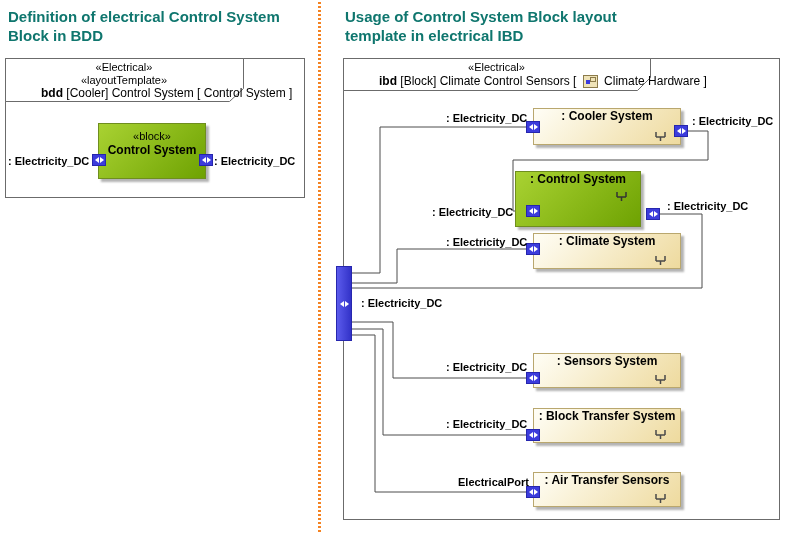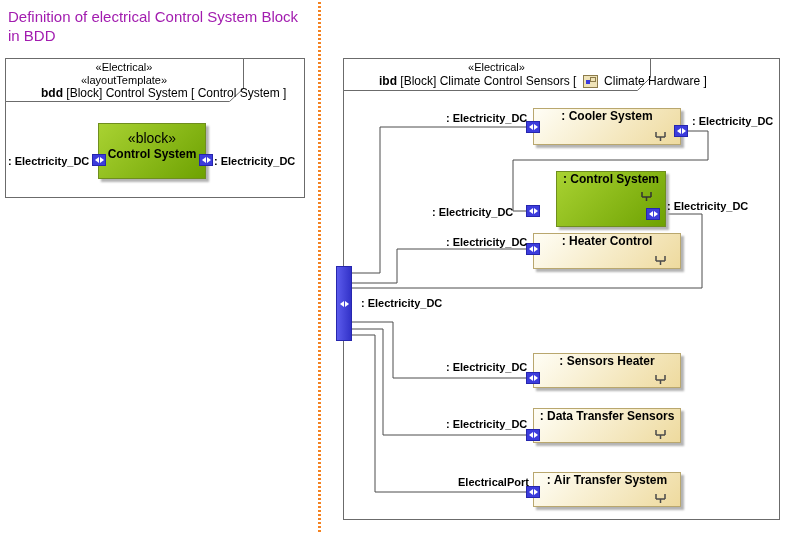--- a/index.html
+++ b/index.html
@@ -1,52 +1,53 @@
 <!DOCTYPE html>
 <html><head>
 <meta charset="utf-8">
 <style>
   html,body{margin:0;padding:0;background:#fff;}
   #stage{position:relative;width:795px;height:534px;background:#fff;overflow:hidden;
          font-family:"Liberation Sans",sans-serif;}
-  .title{position:absolute;color:#a21caf;font-size:15px;line-height:19px;font-weight:normal;}
+  .title{position:absolute;color:#0f766e;font-size:15px;line-height:19px;font-weight:bold;}
   #bdd-title{left:8px;top:7px;width:292px;}
   #ibd-title{left:345px;top:7px;width:300px;}
   .sep{position:absolute;left:318px;top:2px;width:3px;height:531px;
        background:repeating-linear-gradient(to bottom,#F58220 0,#F58220 2px,transparent 2px,transparent 4px);}
   svg.layer{position:absolute;left:0;top:0;z-index:1;}
   .hdrline{position:absolute;z-index:2;font-size:11px;color:#000;text-align:center;white-space:nowrap;}
   .kindline{position:absolute;z-index:2;font-size:12px;color:#000;white-space:nowrap;display:flex;align-items:center;padding-left:31px;}
   .kind{font-weight:bold;}
   .pre{white-space:pre;}
   .block{position:absolute;z-index:3;box-sizing:border-box;box-shadow:3px 3px 2px #B3B3B3;}
   .beige{background:linear-gradient(135deg,#FFFEF6 0%,#EEDA9E 100%);border:1px solid #B9A76E;}
   .green{background:linear-gradient(135deg,#A9D232 0%,#6EA202 100%);border:1px solid #6F8E1E;}
   .btitle{font-size:12px;font-weight:bold;color:#000;text-align:center;padding-top:0;}
-  .bster{font-size:14px;color:#000;text-align:center;padding-top:6px;}
+  .bster{font-size:11px;color:#000;text-align:center;padding-top:6px;}
   .sicon{position:absolute;}
   .port{position:absolute;z-index:4;width:14px;height:12px;background:#3C3CDC;border:1px solid #2626AE;
         box-sizing:border-box;display:flex;align-items:center;justify-content:center;gap:1px;}
   .tri-l{width:0;height:0;border-top:3px solid transparent;border-bottom:3px solid transparent;border-right:4px solid #fff;}
   .tri-r{width:0;height:0;border-top:3px solid transparent;border-bottom:3px solid transparent;border-left:4px solid #fff;}
   .bigport{position:absolute;z-index:4;left:336px;top:266px;width:16px;height:75px;box-sizing:border-box;
         background:linear-gradient(90deg,#5B5BEC,#3232C8);border:1px solid #2626AE;
         display:flex;align-items:center;justify-content:center;gap:1px;}
   .lbl{position:absolute;z-index:5;font-size:11px;color:#000;white-space:nowrap;font-weight:bold;}
   .dgicon{display:inline-block;width:13px;height:11px;background:#EFE3B8;border:1px solid #8C7B4A;
         position:relative;margin:0 3px;vertical-align:-2px;}
   .dgicon::before{content:"";position:absolute;left:2px;top:4px;width:4px;height:4px;background:#3C3CDC;}
   .dgicon::after{content:"";position:absolute;right:1px;top:1px;width:4px;height:3px;border:1px solid #8C7B4A;}
 </style>
 </head>
 <body>
 
 <div id="stage">
 
   <div id="bdd-title" class="title">Definition of electrical Control System Block in BDD</div>
+  <div id="ibd-title" class="title">Usage of Control System Block layout template in electrical IBD</div>
 
   <div class="sep"></div>
 
   <svg class="layer" width="795" height="534" viewBox="0 0 795 534">
     <rect x="5.5" y="58.5" width="299" height="139" fill="none" stroke="#6B6B6B"></rect>
     <path d="M5.5,58.5 H243.5 V88.5 L229.5,101.5 H5.5 Z" fill="#fff" stroke="#6B6B6B"></path>
     <rect x="343.5" y="58.5" width="436" height="461" fill="none" stroke="#6B6B6B"></rect>
     <path d="M343.5,58.5 H650.5 V77.5 L637.5,90.5 H343.5 Z" fill="#fff" stroke="#6B6B6B"></path>
     <g fill="none" stroke="#4D4D4D" stroke-width="1">
       <polyline points="526,127 380,127 380,273 352,273"></polyline>
@@ -56,21 +57,21 @@
       <polyline points="352,322 393,322 393,378 526,378"></polyline>
       <polyline points="352,329 383,329 383,435 526,435"></polyline>
       <polyline points="352,335 375,335 375,492 526,492"></polyline>
     </g>
   </svg>
 
   <div class="hdrline" style="left:5px;top:61px;width:238px;">«Electrical»</div>
   <div class="hdrline" style="left:5px;top:74px;width:238px;">«layoutTemplate»</div>
   <div class="kindline" style="left:10px;top:86px;">
     <span class="kind">bdd</span>
-      <span class="pre"> [Block] Control System [ Control System ]</span>
+      <span class="pre"> [Cooler] Control System [ Control System ]</span>
   </div>
 
   <div class="hdrline" style="left:343px;top:61px;width:307px;">«Electrical»</div>
   <div class="kindline" style="left:348px;top:74px;">
     <span class="kind">ibd</span>
       <span class="pre"> [Block] Climate Control Sensors [ </span>
       <span class="dgicon"></span>
       <span class="pre"> Climate Hardware ]</span>
   </div>
 
@@ -89,50 +90,50 @@
   <div class="lbl" style="left:8px;top:155px;">: Electricity_DC</div>
   <div class="lbl" style="left:214px;top:155px;">: Electricity_DC</div>
 
   <div class="block beige" style="left:533px;top:108px;width:148px;height:37px;">
     <div class="btitle">: Cooler System</div>
     <svg class="sicon" style="right:13px;bottom:2px;" width="13" height="11" viewBox="0 0 13 11">
         <path d="M2,1 V6 M11,1 V6 M2,6 H11 M6.5,6 V10" stroke="#4A4A4A" stroke-width="1.5" fill="none"></path>
       </svg>
   </div>
 
-  <div class="block green" style="left:556px;top:171px;width:110px;height:56px;">
+  <div class="block green" style="left:515px;top:171px;width:126px;height:56px;">
     <div class="btitle">: Control System</div>
     <svg class="sicon" style="right:12px;top:19px;" width="13" height="11" viewBox="0 0 13 11">
         <path d="M2,1 V6 M11,1 V6 M2,6 H11 M6.5,6 V10" stroke="#333" stroke-width="1.5" fill="none"></path>
       </svg>
   </div>
 
   <div class="block beige" style="left:533px;top:233px;width:148px;height:36px;">
-    <div class="btitle">: Heater Control</div>
+    <div class="btitle">: Climate System</div>
     <svg class="sicon" style="right:13px;bottom:2px;" width="13" height="11" viewBox="0 0 13 11">
         <path d="M2,1 V6 M11,1 V6 M2,6 H11 M6.5,6 V10" stroke="#4A4A4A" stroke-width="1.5" fill="none"></path>
       </svg>
   </div>
 
   <div class="block beige" style="left:533px;top:353px;width:148px;height:35px;">
-    <div class="btitle">: Sensors Heater</div>
+    <div class="btitle">: Sensors System</div>
     <svg class="sicon" style="right:13px;bottom:2px;" width="13" height="11" viewBox="0 0 13 11">
         <path d="M2,1 V6 M11,1 V6 M2,6 H11 M6.5,6 V10" stroke="#4A4A4A" stroke-width="1.5" fill="none"></path>
       </svg>
   </div>
 
   <div class="block beige" style="left:533px;top:408px;width:148px;height:35px;">
-    <div class="btitle">: Data Transfer Sensors</div>
+    <div class="btitle">: Block Transfer System</div>
     <svg class="sicon" style="right:13px;bottom:2px;" width="13" height="11" viewBox="0 0 13 11">
         <path d="M2,1 V6 M11,1 V6 M2,6 H11 M6.5,6 V10" stroke="#4A4A4A" stroke-width="1.5" fill="none"></path>
       </svg>
   </div>
 
   <div class="block beige" style="left:533px;top:472px;width:148px;height:35px;">
-    <div class="btitle">: Air Transfer System</div>
+    <div class="btitle">: Air Transfer Sensors</div>
     <svg class="sicon" style="right:13px;bottom:2px;" width="13" height="11" viewBox="0 0 13 11">
         <path d="M2,1 V6 M11,1 V6 M2,6 H11 M6.5,6 V10" stroke="#4A4A4A" stroke-width="1.5" fill="none"></path>
       </svg>
   </div>
 
   <div class="port" style="left:526px;top:121px;">
       <span class="tri-l"></span>
       <span class="tri-r"></span>
     </div>
   <div class="port" style="left:674px;top:125px;">

